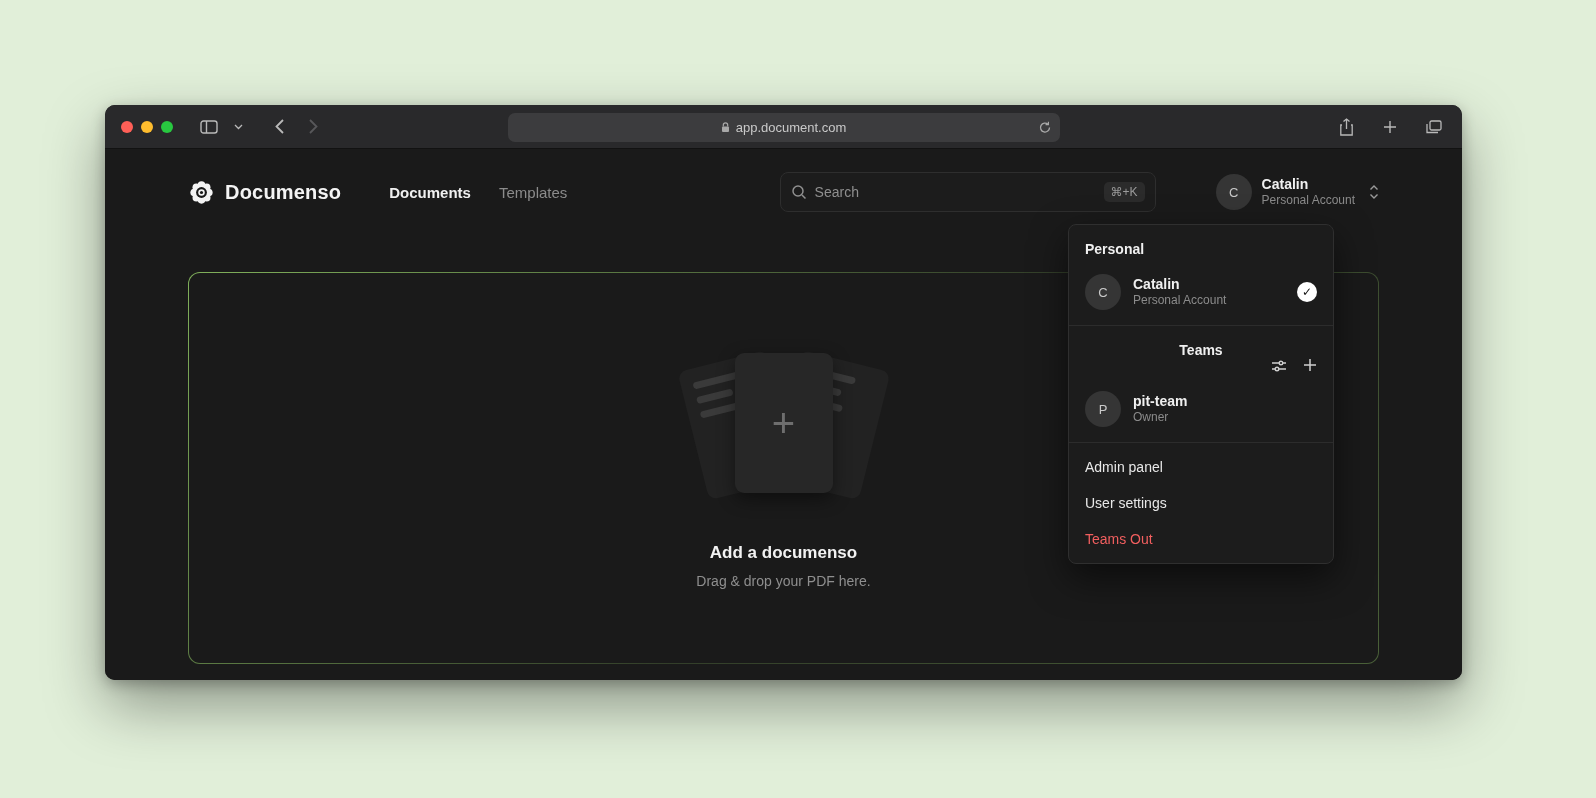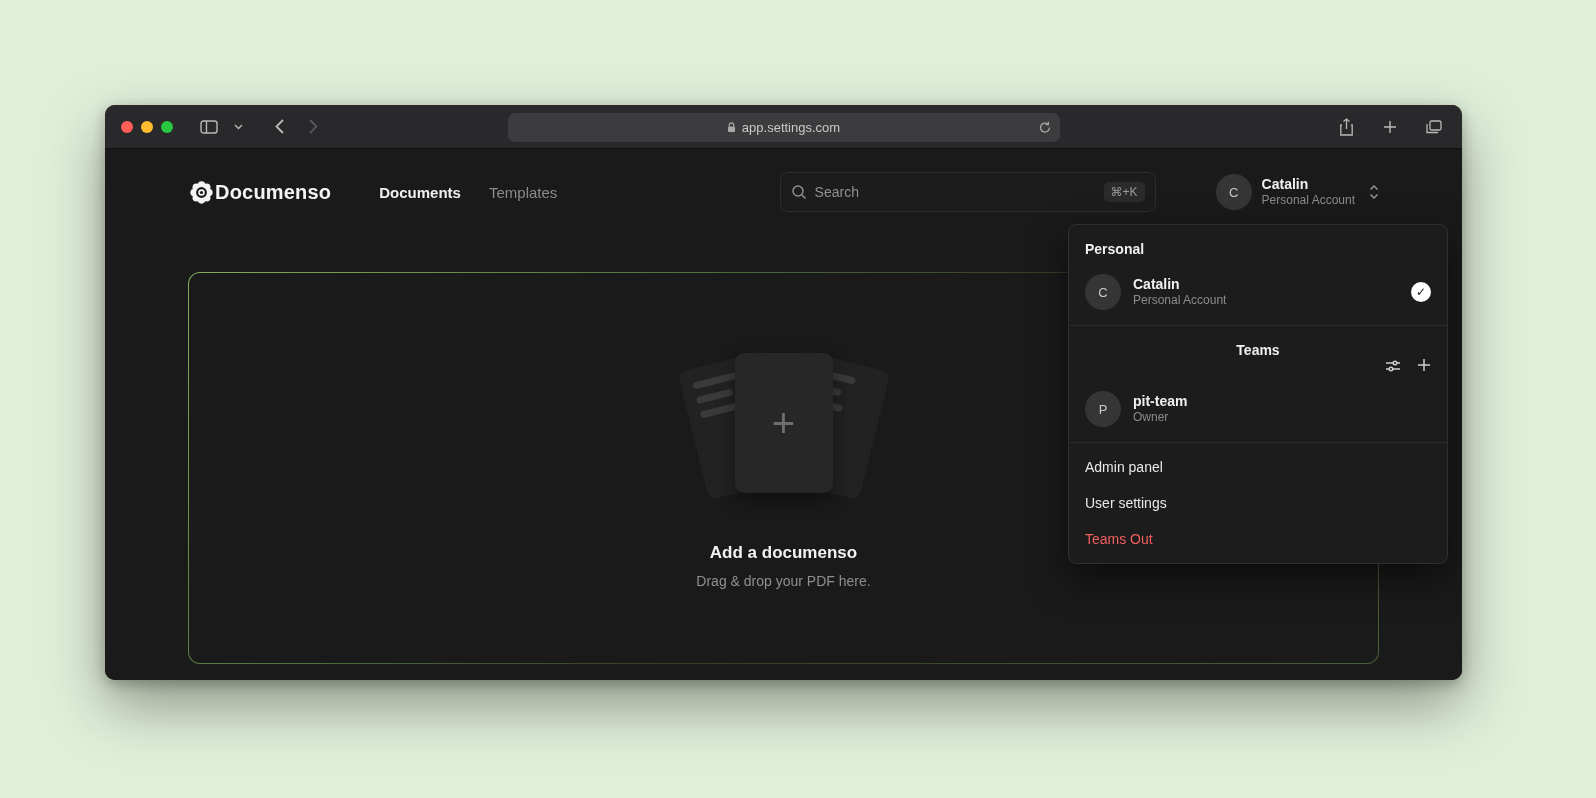--- a/index.html
+++ b/index.html
@@ -43,21 +43,21 @@
   }
   .urlbar .lock { margin-right:6px; display:flex; color:#a8a8a8; }
   .urlbar .reload { position:absolute; right:9px; color:#a8a8a8; display:flex; }
 
   .right-icons { margin-left:auto; display:flex; align-items:center; gap:20px; color:#b9b9b9; }
 
   
   .page { position:relative; height:531px; background:#1a1a1a; padding:0 83px; }
 
   .app-header { height:86px; display:flex; align-items:center; }
-  .brand { display:flex; align-items:center; }
+  .brand { display:flex; align-items:center; gap:10px; }
   .brand-name { color:#f4f4f4; font-size:20px; font-weight:700; letter-spacing:.2px; }
   .main-nav { display:flex; gap:28px; margin-left:48px; font-size:15px; }
   .nav-item { cursor:pointer; }
   .nav-item.active { color:#f0f0f0; font-weight:600; }
   .nav-item.inactive { color:#8b8b8b; font-weight:500;text-align:center; }
 
   .searchbar {
     margin-left:auto; width:376px; height:40px; border:1px solid #2e2e2e;
     border-radius:8px; display:flex; align-items:center; padding:0 10px; gap:8px;
     background:#1c1c1c;
@@ -105,21 +105,21 @@
   }
   .card-line { height:7px; border-radius:4px; background:#3a3a3a; margin-bottom:8px; }
   .card-line.w1 { width:70%; } .card-line.w2 { width:55%; } .card-line.w3 { width:62%; }
   .card-plus { color:#6e6e6e; font-size:40px; font-weight:300; line-height:1; }
 
   .dz-title { color:#f2f2f2; font-size:17px; font-weight:700; margin-bottom:10px; }
   .dz-sub { color:#8f8f8f; font-size:14px; }
 
   
   .menu {
-    position:absolute; left:963px; top:119px; width:380px;
+    position:absolute; left:963px; top:119px; width:266px;
     background:#1c1c1c; border:1px solid #2f2f2f; border-radius:8px;
     box-shadow:0 14px 36px rgba(0,0,0,.55); z-index:10; padding:6px 0;
   }
   .menu-section-label { color:#f0f0f0; font-size:14px; font-weight:700; padding:10px 16px 8px; }
   .menu-row { display:flex; align-items:center; gap:12px; padding:9px 16px; cursor:pointer; }
   .menu-row .name { color:#f0f0f0; font-size:14px; font-weight:600; line-height:1.3; }
   .menu-row .sub { color:#8b8b8b; font-size:12px; line-height:1.3; }
   .menu-divider { height:1px; background:#2c2c2c; margin:6px 0; }
   .check-circle {
     margin-left:auto; width:20px; height:20px; border-radius:50%;
@@ -169,21 +169,21 @@
       </span>
     </div>
 
     <div class="urlbar">
       <span class="lock">
         <svg width="9" height="11" viewBox="0 0 9 11" fill="none" stroke="currentColor" stroke-width="1.2">
           <rect x="1" y="4.5" width="7" height="5.5" rx="1" fill="currentColor" stroke="none"></rect>
           <path d="M2.3 4.5V3a2.2 2.2 0 0 1 4.4 0v1.5"></path>
         </svg>
       </span>
-      <span>app.settings.com</span>
+      <span>app.document.com</span>
       <span class="reload">
         <svg width="12" height="13" viewBox="0 0 12 13" fill="none" stroke="currentColor" stroke-width="1.3">
           <path d="M10.5 6.5a4.5 4.5 0 1 1-1.4-3.2"></path>
           <path d="M9.4 0.8v2.8H6.6" stroke-width="1.2"></path>
         </svg>
       </span>
     </div>
 
     <div class="right-icons">
       <span class="chrome-btn">

